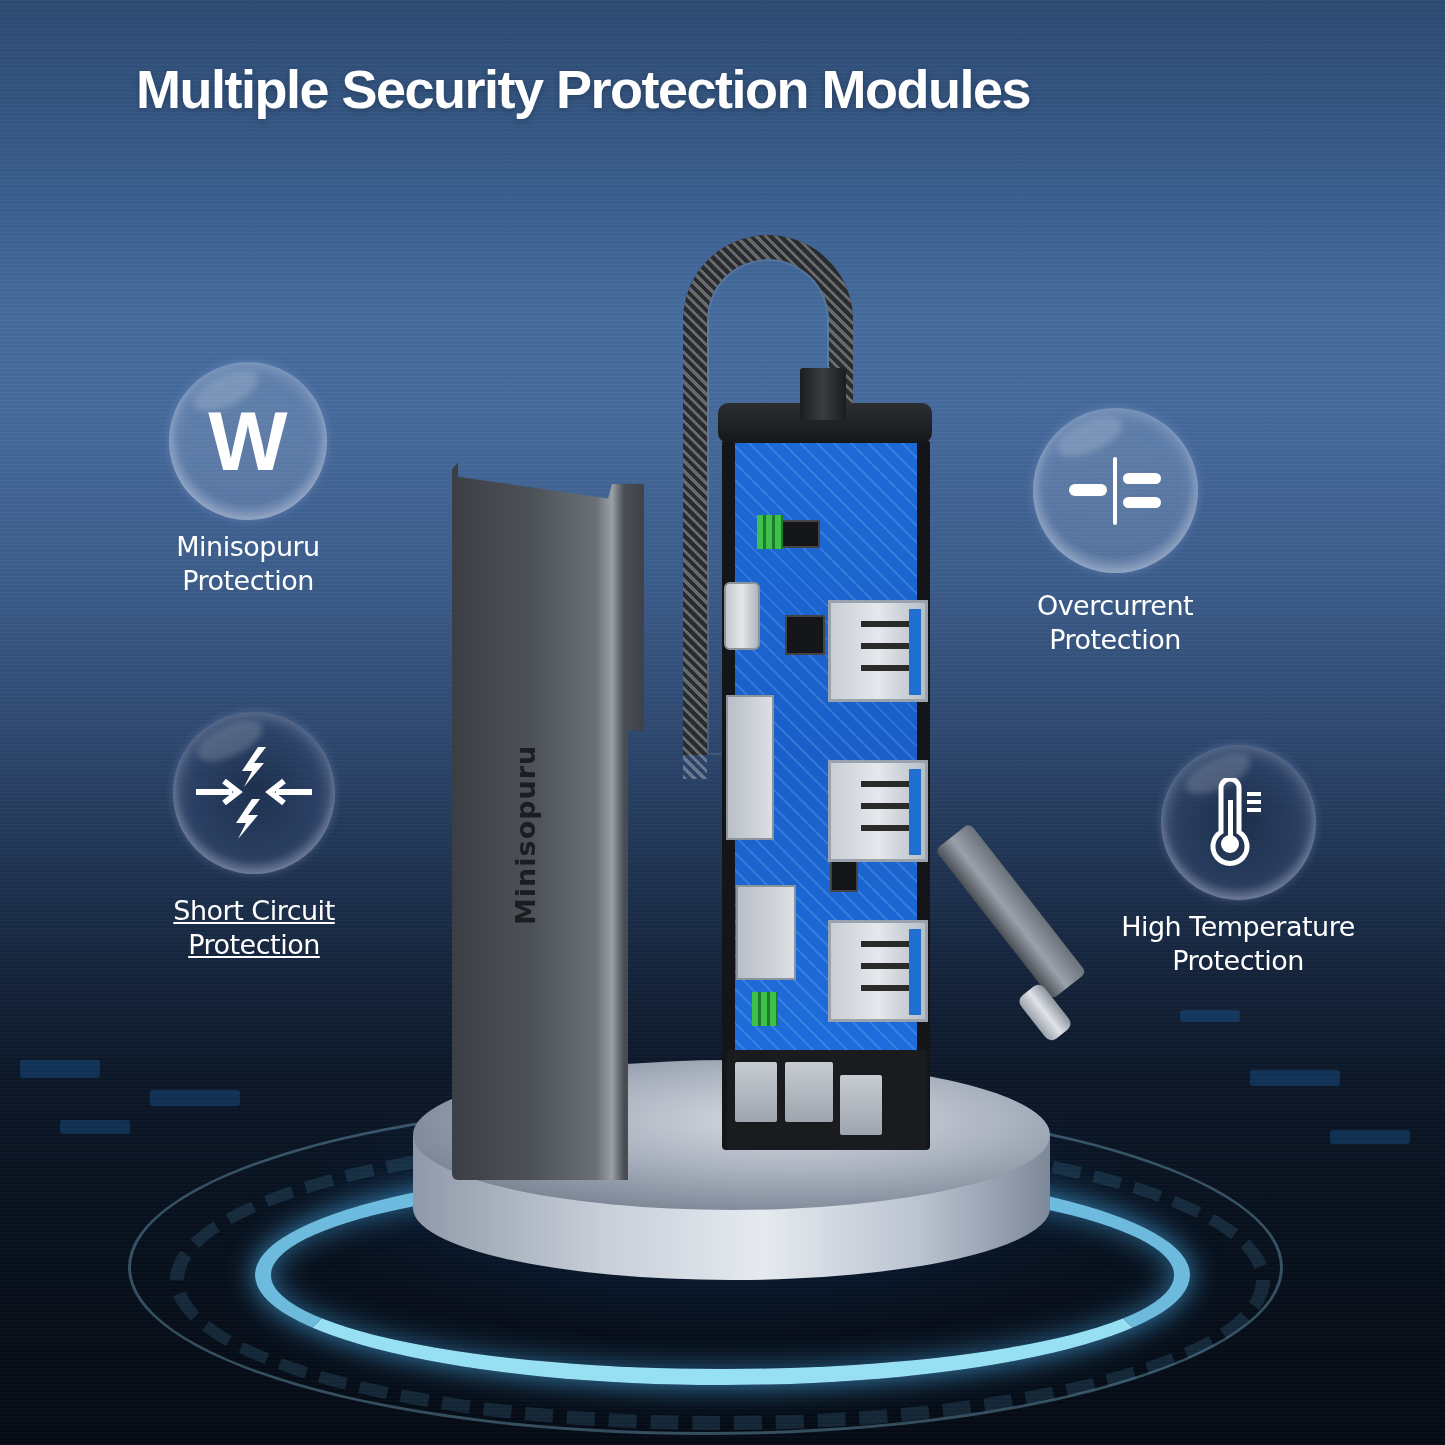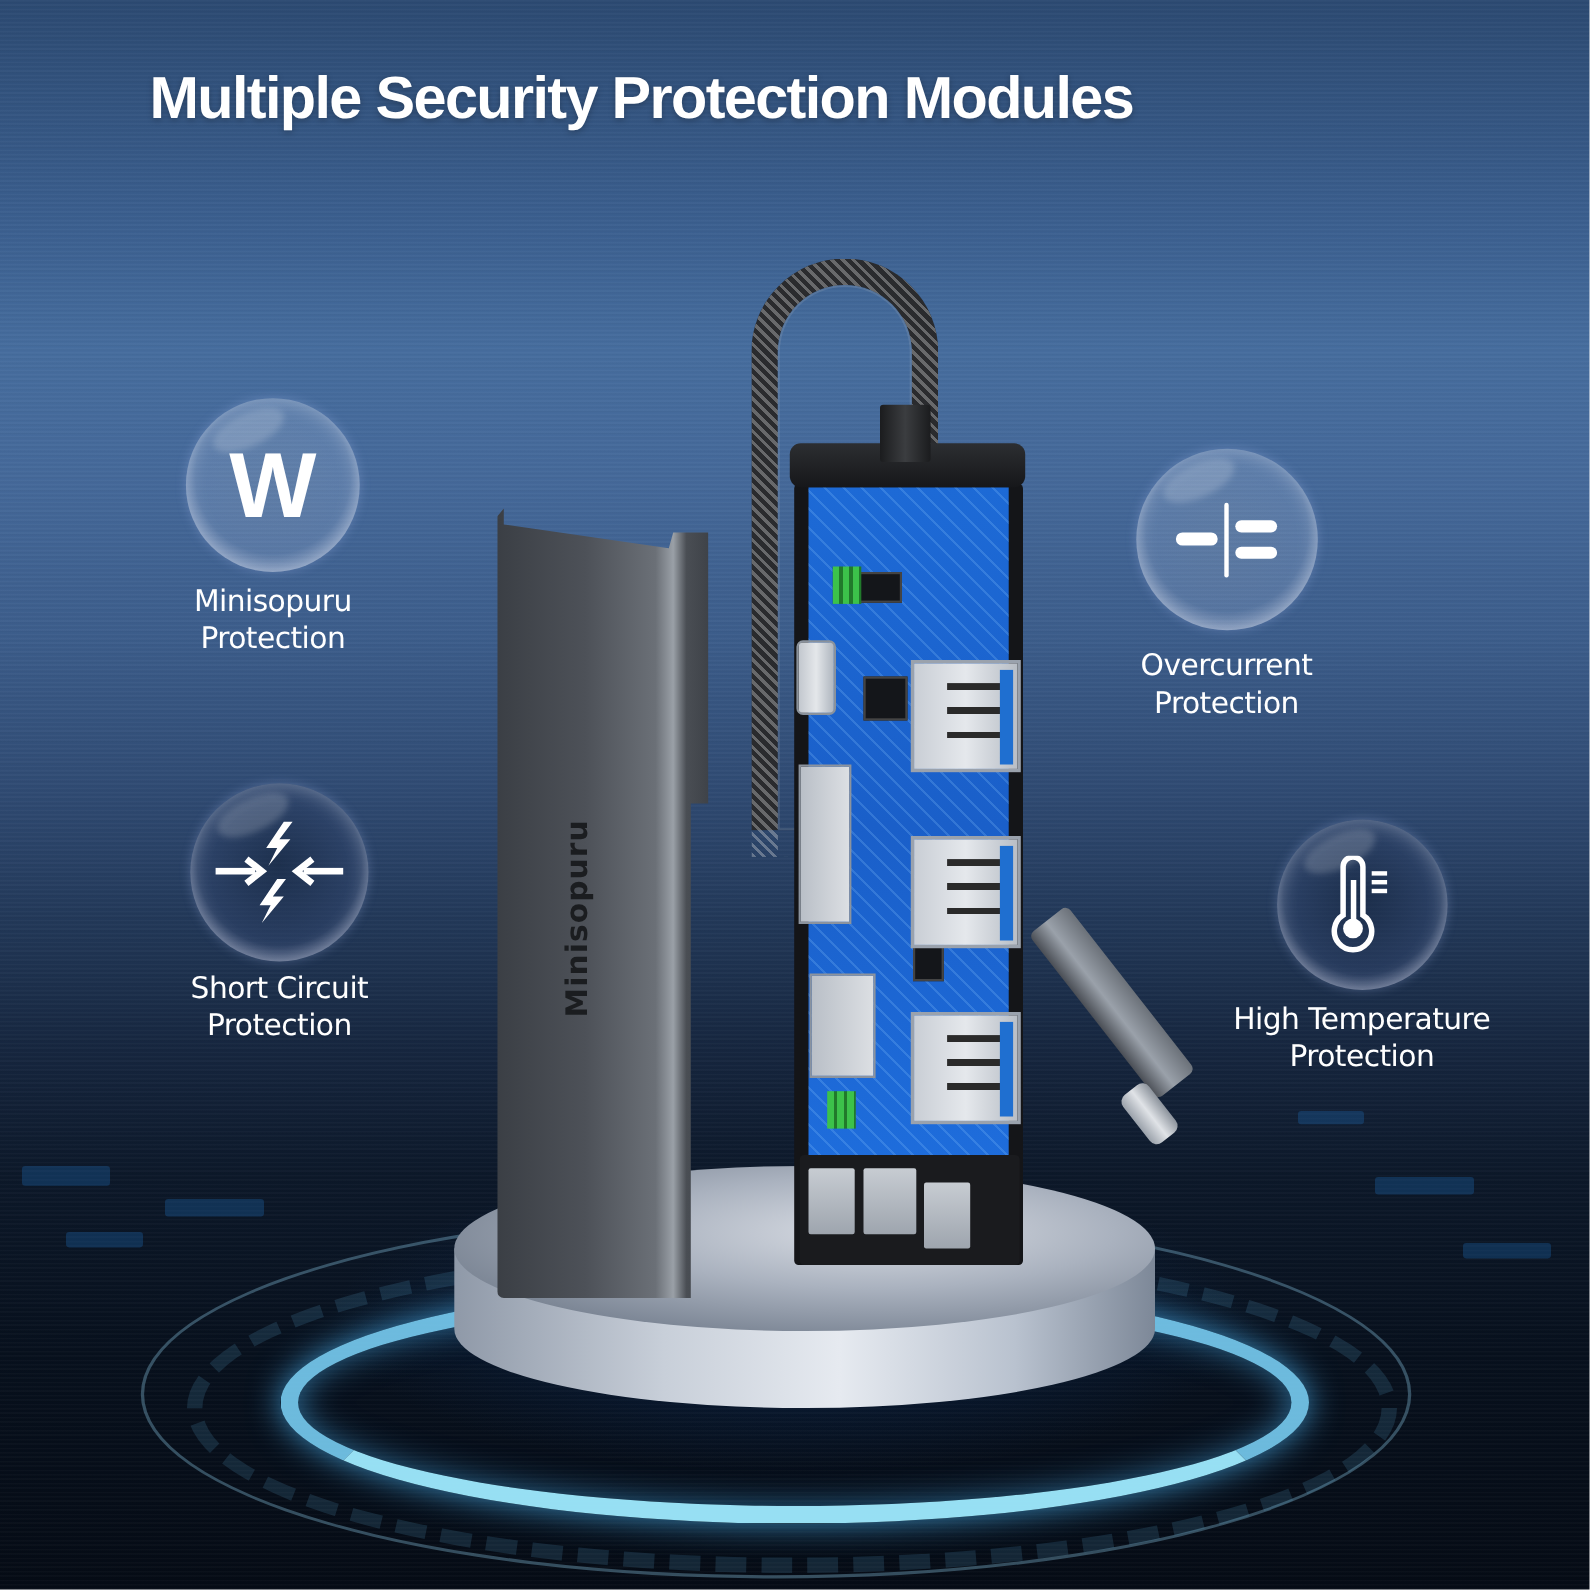--- a/index.html
+++ b/index.html
@@ -211,21 +211,21 @@
   <div class="bubble dark" style="width:162px;height:162px;">
     <svg width="120" height="100" viewBox="0 0 120 100">
       <path d="M64 4 L48 28 L58 28 L50 44 L70 20 L60 20 L72 4 Z" fill="#fff"></path>
       <path d="M58 56 L42 80 L52 80 L44 96 L64 72 L54 72 L66 56 Z" fill="#fff"></path>
       <rect x="2" y="46" width="36" height="6" fill="#fff"></rect>
       <path d="M30 38 L44 49 L30 60" stroke="#fff" stroke-width="6" fill="none" stroke-linejoin="miter"></path>
       <rect x="82" y="46" width="36" height="6" fill="#fff"></rect>
       <path d="M90 38 L76 49 L90 60" stroke="#fff" stroke-width="6" fill="none"></path>
     </svg>
   </div>
-  <span class="label" style="margin-top:8px;">
+  <span class="label" style="margin-top:20px;text-decoration:underline;">
     <span>Short Circuit</span><br>
     <span>Protection</span>
   </span>
 </div>
 
 <div class="feature" style="left:1098px;top:745px;width:280px;">
   <div class="bubble dark" style="width:155px;height:155px;">
     <svg width="70" height="90" viewBox="0 0 70 90">
       <path d="M18 10 a9 9 0 0 1 18 0 v44 a17 17 0 1 1 -18 0 Z" stroke="#fff" stroke-width="5" fill="none"></path>
       <rect x="25" y="22" width="5" height="40" fill="#fff"></rect>

